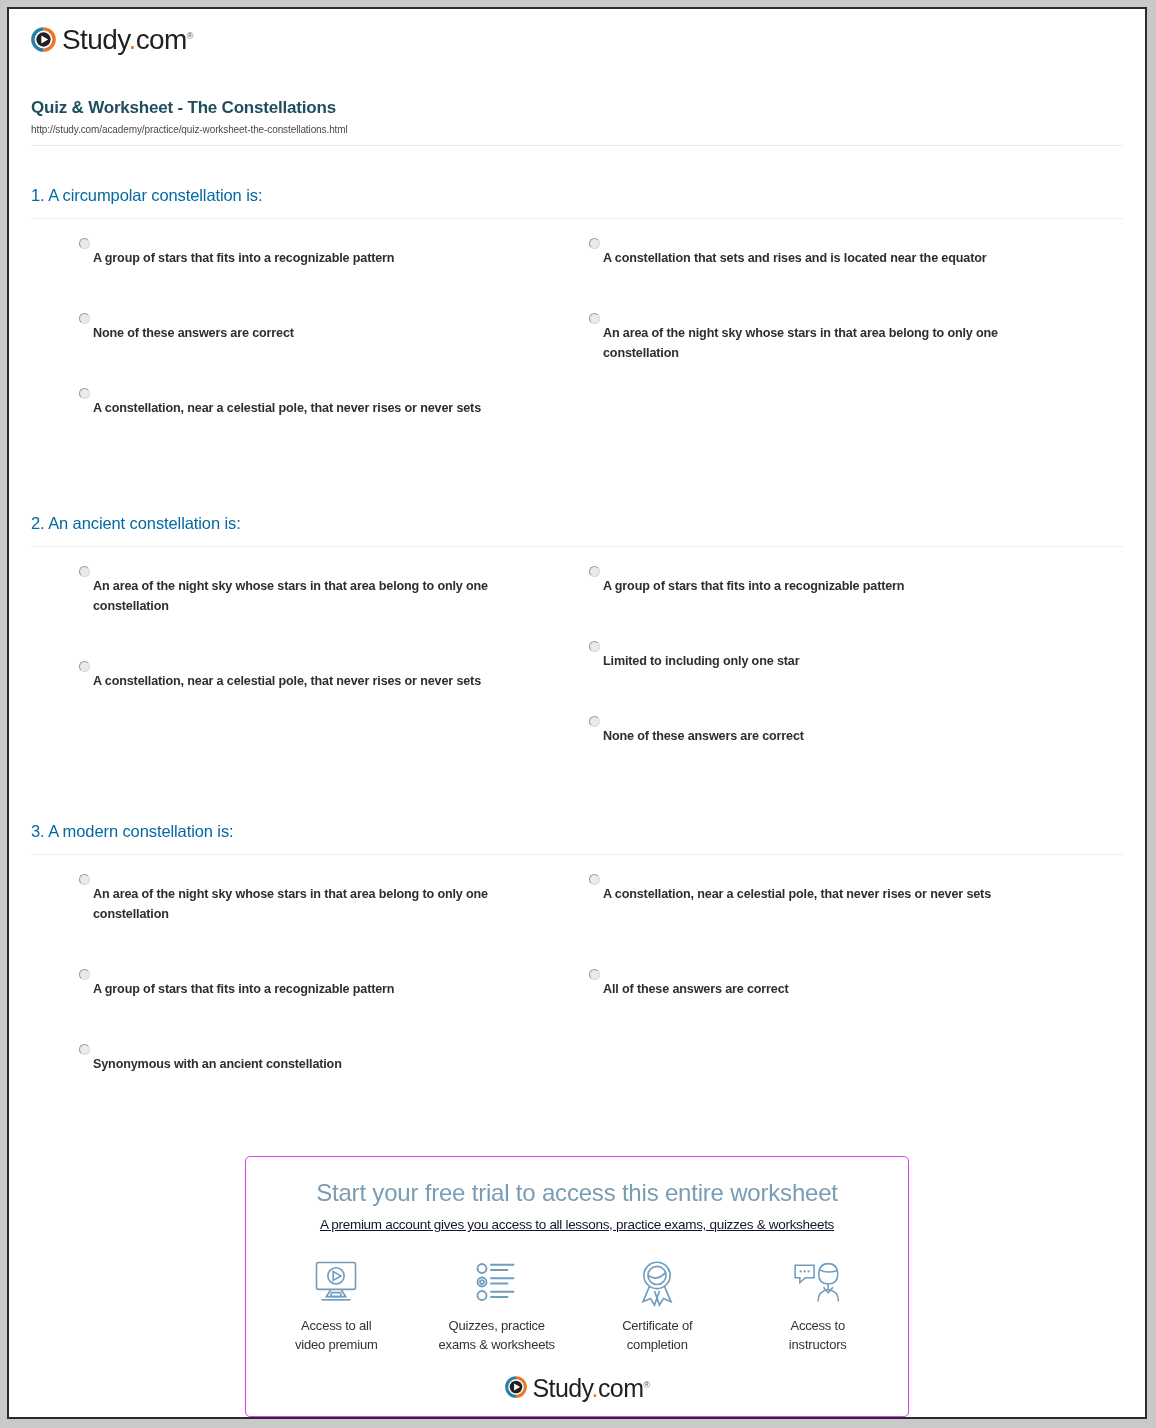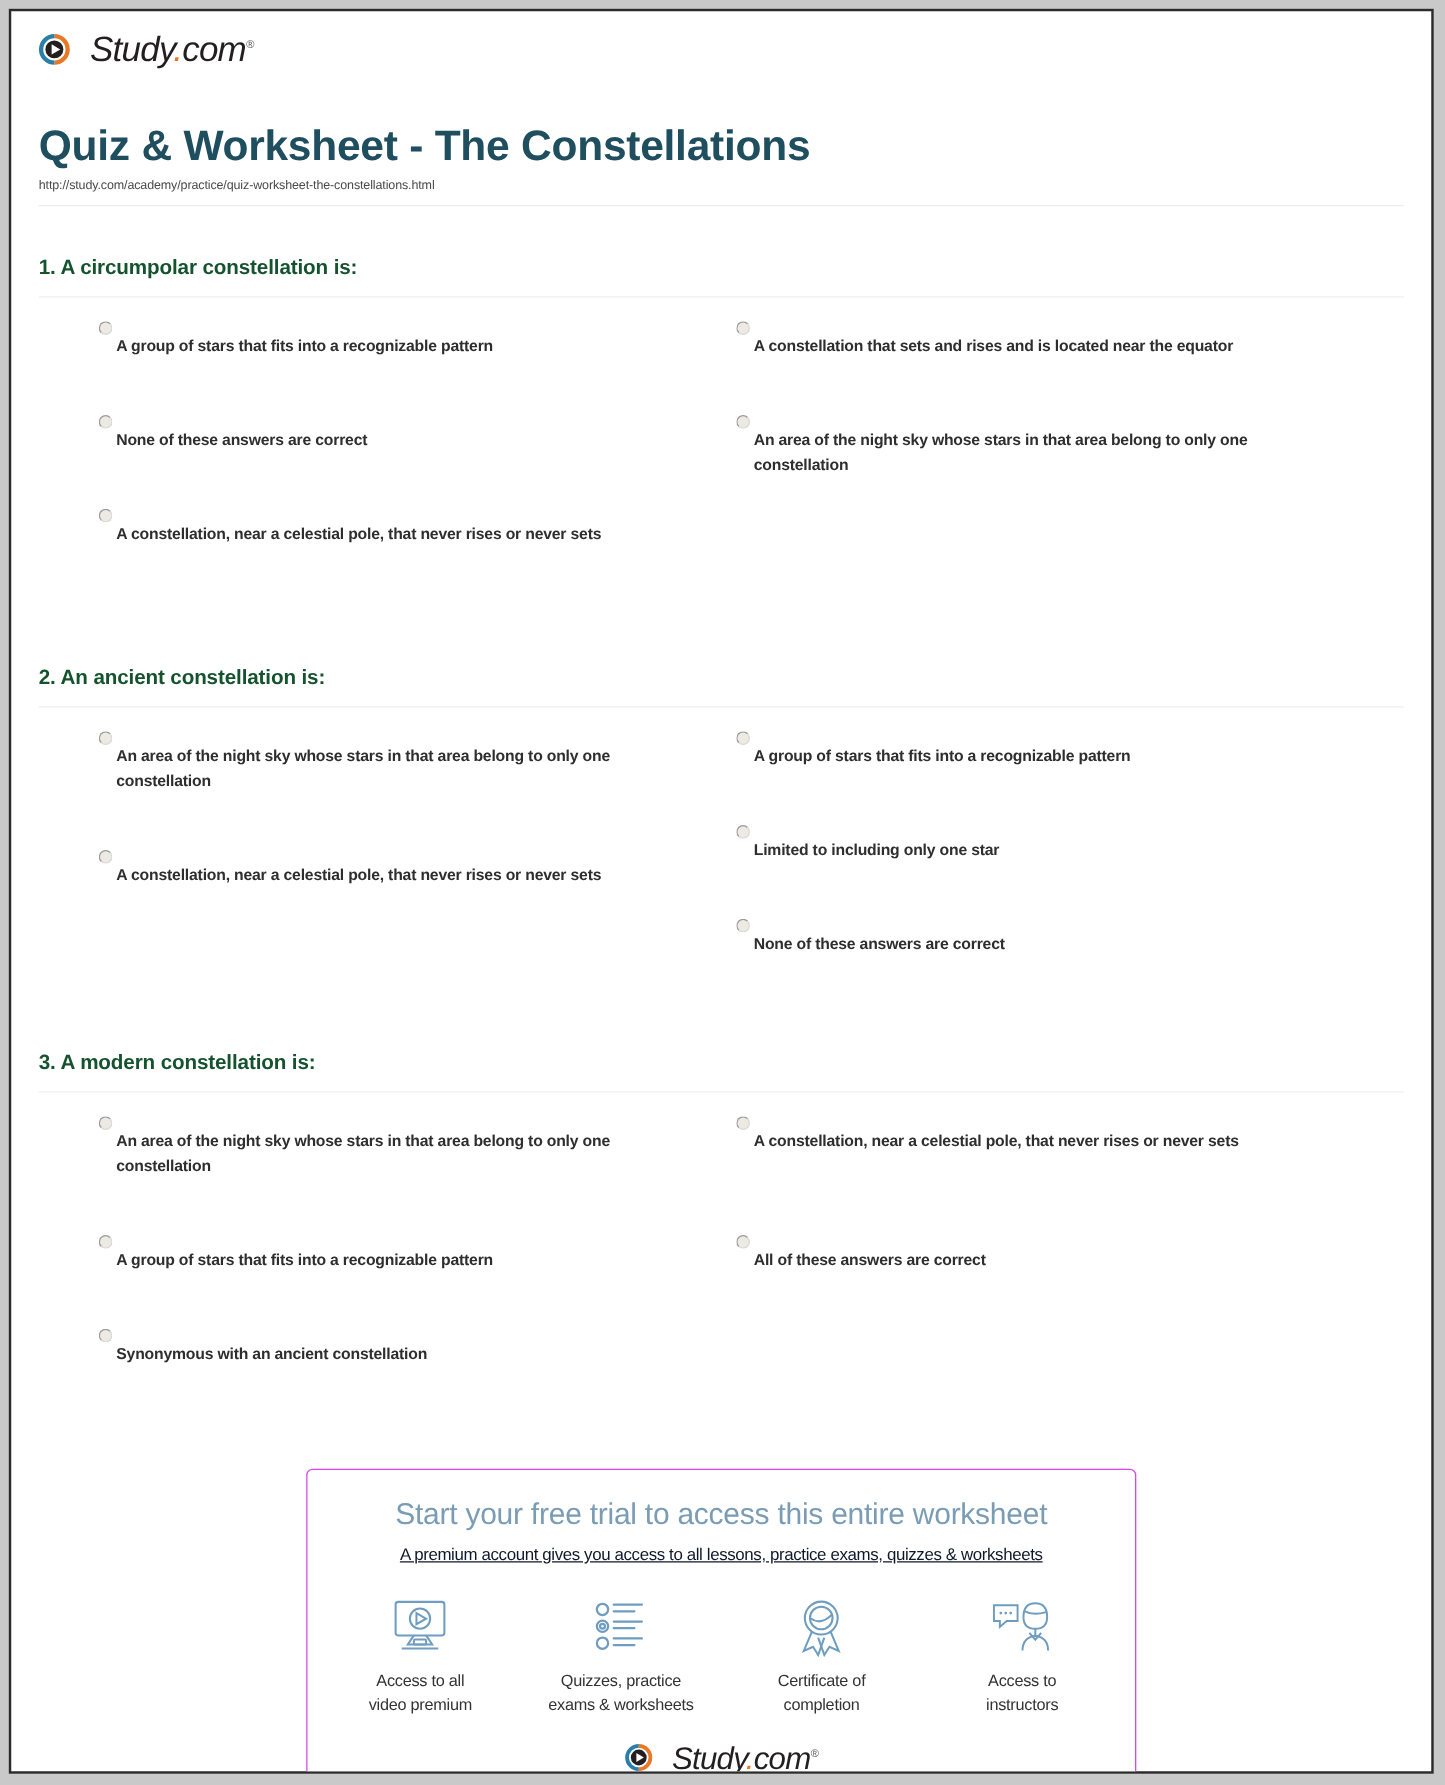--- a/index.html
+++ b/index.html
@@ -31,23 +31,22 @@
     padding: 16px 22px 0 22px;
     box-sizing: border-box;
     height: 100%;
     position: relative;
   }
 
   
   .logo {
     display: flex;
     align-items: center;
-    gap: 16px;
+    gap: 6px;
     user-select: none;
-    font-style: italic;
   }
   .logo-mark {
     width: 25px;
     height: 25px;
     flex: 0 0 25px;
     position: relative;
   }
   .logo-word {
     font-size: 28px;
     font-weight: 400;
@@ -60,21 +59,21 @@
   .logo-dot { color: #e97826; }
   .logo-tm {
     font-size: 9px;
     vertical-align: super;
     color: #5a5a5a;
   }
 
   
   .title {
     margin-top: 45px;
-    font-size: 34px;
+    font-size: 17px;
     font-weight: bold;
     color: #1f4e5f;
     letter-spacing: -0.2px;
   }
   .url {
     margin-top: 6px;
     font-size: 10px;
     color: #4a4a4a;
     letter-spacing: -0.1px;
   }
@@ -82,22 +81,22 @@
     height: 1px;
     background: #ececec;
     margin-top: 10px;
   }
 
   
   .question-block { margin-top: 34px; }
   .question-block.q1 { margin-top: 40px; }
   .q-text {
     font-size: 16.5px;
-    color: #14532d;
-    font-weight: 700;
+    color: #0369a1;
+    font-weight: 400;
     letter-spacing: -0.1px;
   }
   .q-rule {
     height: 1px;
     background: #efefef;
     margin-top: 13px;
   }
   .answers {
     display: flex;
     margin-top: 16px;

